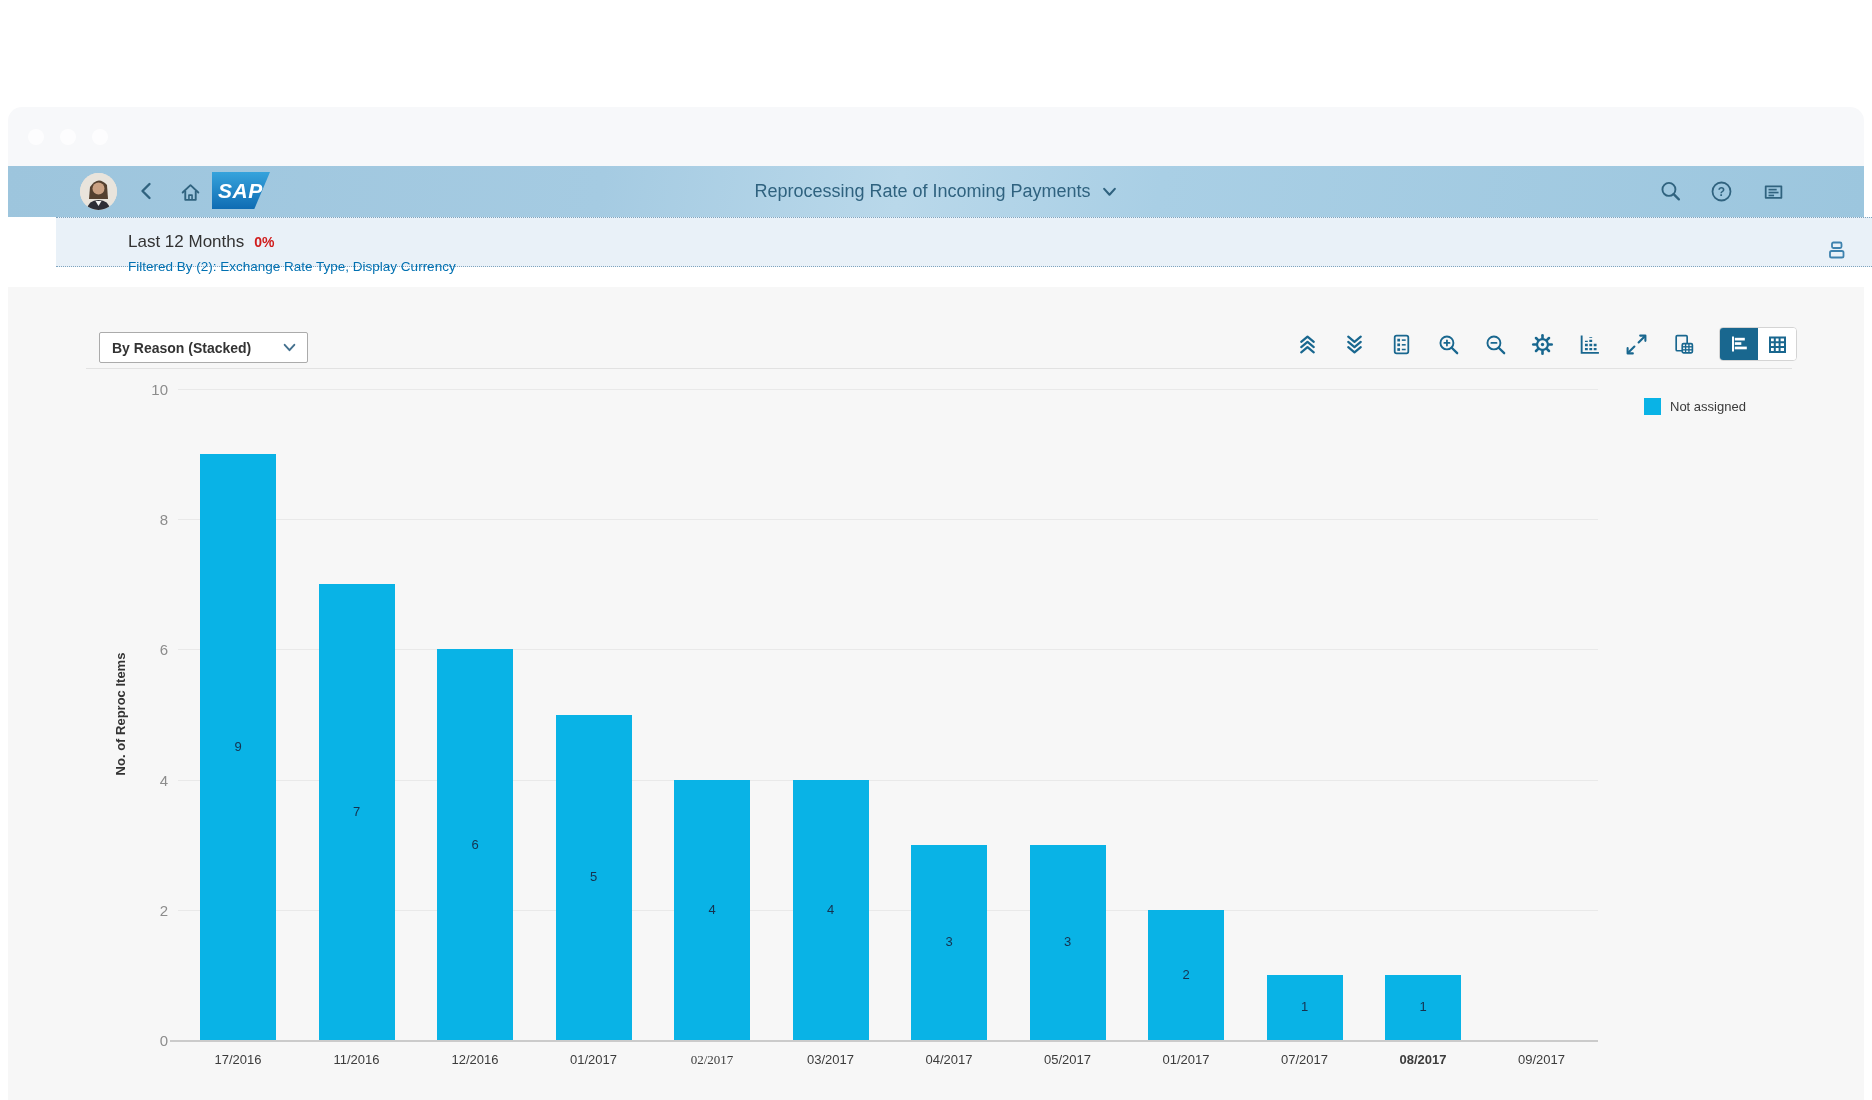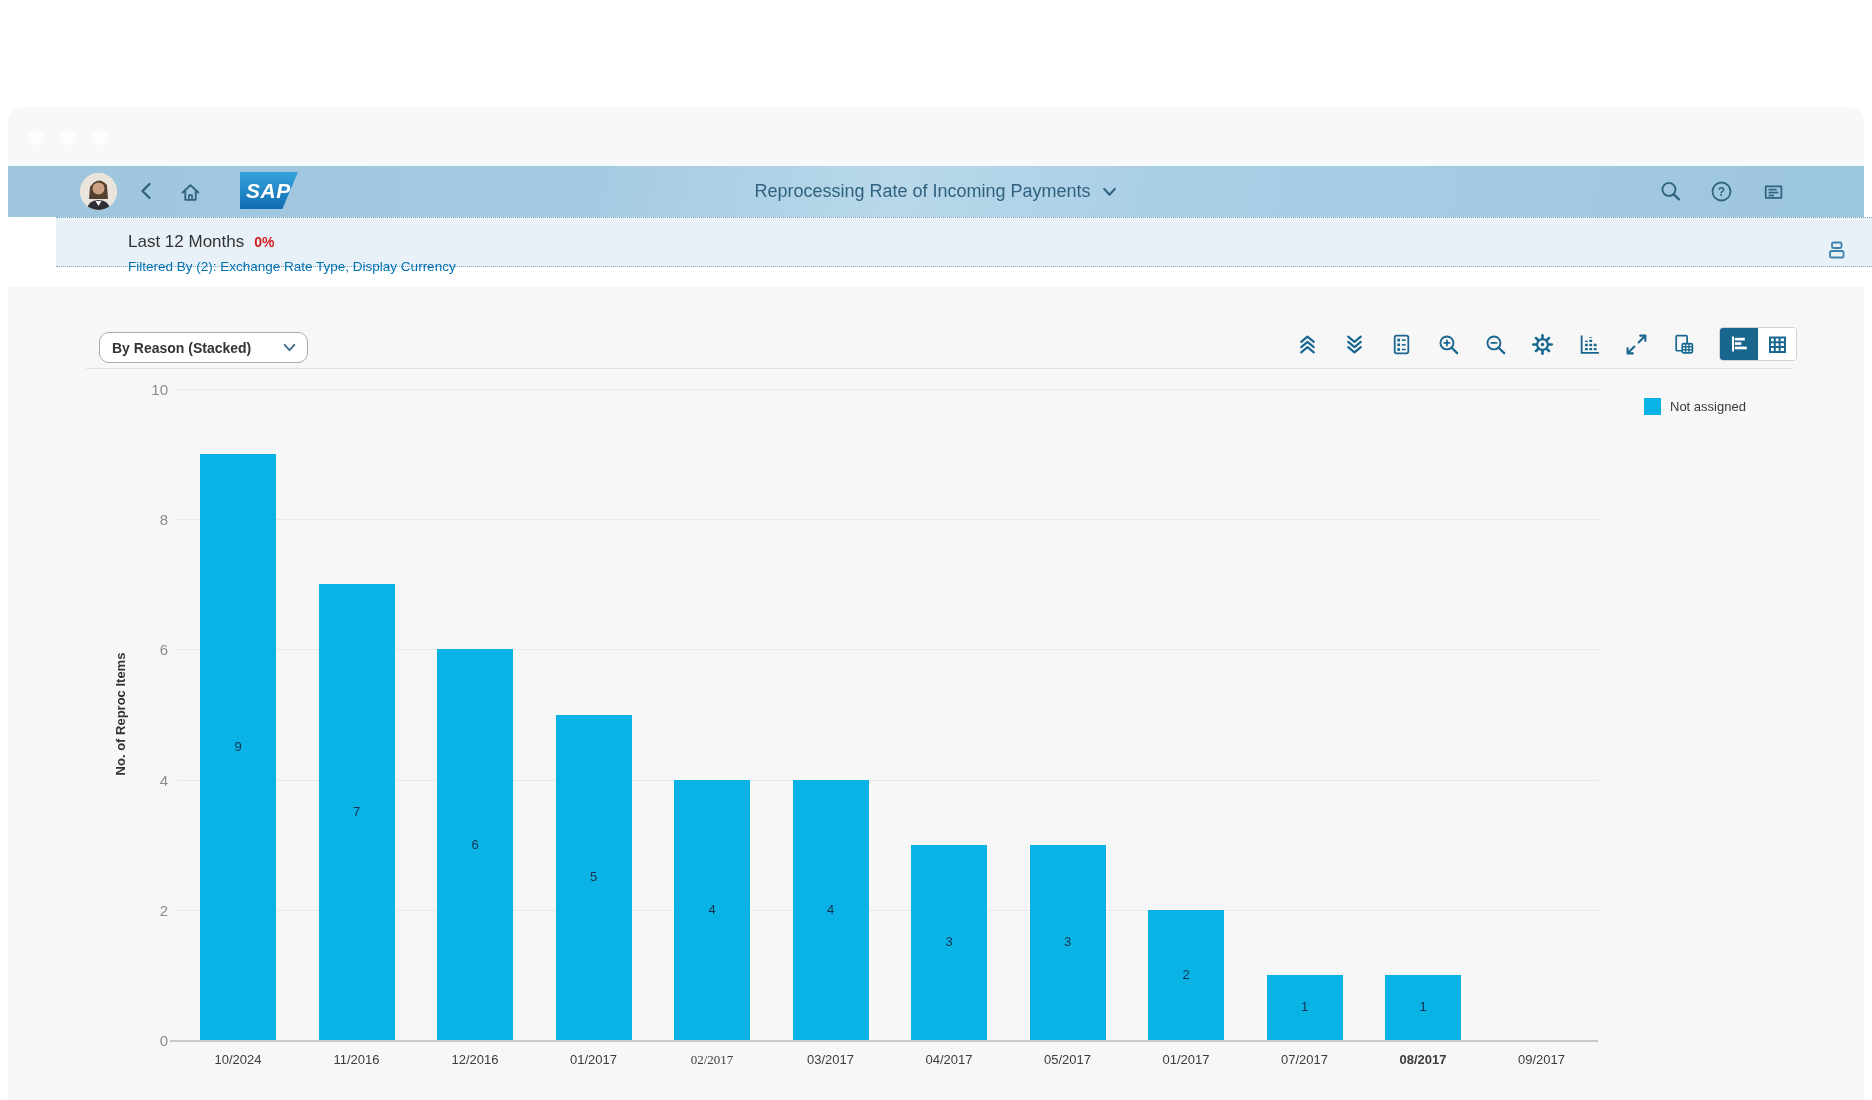--- a/index.html
+++ b/index.html
@@ -15,36 +15,36 @@
   .shell-header{position:absolute;left:8px;top:166px;width:1856px;height:51px;
     background:linear-gradient(100deg,#9dc5dd 0%,#a5cbe2 32%,#b9d8ea 48%,#a9cfe5 62%,#9cc6de 100%);}
   .shell-header .title-wrap{position:absolute;left:0;top:0;width:100%;height:100%;display:flex;align-items:center;justify-content:center;gap:10px;color:#2f627f;font-size:18px;cursor:pointer;}
   .icon-btn{display:inline-flex;align-items:center;justify-content:center;cursor:pointer;background:none;border:none;padding:0;}
   .avatar{position:absolute;left:72px;top:7px;width:37px;height:37px;border-radius:50%;overflow:hidden;background:#e7e2da;cursor:pointer;}
   .back-btn{position:absolute;left:124px;top:10px;width:30px;height:30px;}
   .home-btn{position:absolute;left:167px;top:11px;width:30px;height:30px;}
   .sap-logo{position:absolute;left:204px;top:6px;width:58px;height:37px;
     background:linear-gradient(180deg,#36a3dc 0%,#0f6cb3 100%);
     clip-path:polygon(0 0,100% 0,73% 100%,0 100%);
-    display:flex;align-items:center;color:#fff;font-weight:bold;font-style:italic;font-size:21px;padding-left:6px;letter-spacing:.5px;margin-left:28px;}
+    display:flex;align-items:center;color:#fff;font-weight:bold;font-style:italic;font-size:21px;padding-left:6px;letter-spacing:.5px;}
   .hdr-right{position:absolute;right:80px;top:0;height:100%;display:flex;align-items:center;gap:28px;}
 
   
   .subheader{position:absolute;left:8px;top:217px;width:1856px;height:50px;background:#e9f1f8;
     border-top:1px dotted #7fa4bf;border-bottom:1px dotted #7fa4bf;margin-left:48px;}
   .sh-period{position:absolute;left:72px;top:14px;font-size:17px;color:#333333;display:flex;align-items:baseline;gap:10px;}
   .sh-kpi{font-size:14px;font-weight:bold;}
   .sh-filter{position:absolute;left:72px;top:41px;font-size:13.5px;cursor:pointer;}
   .sh-toggle{position:absolute;right:62px;top:18px;width:28px;height:28px;}
 
   
   .content-bg{position:absolute;left:8px;top:287px;width:1856px;height:813px;background:#f7f7f7;}
 
   
-  .vhs-select{position:absolute;left:99px;top:332px;width:209px;height:31px;background:#fff;border:1px solid #ababab;border-radius:10px;display:flex;align-items:center;justify-content:space-between;padding:0 10px 0 12px;cursor:pointer;}
+  .vhs-select{position:absolute;left:99px;top:332px;width:209px;height:31px;background:#fff;border:1px solid #ababab;border-radius:2px;display:flex;align-items:center;justify-content:space-between;padding:0 10px 0 12px;cursor:pointer;}
   .vhs-select .lbl{font-size:14px;font-weight:600;color:#333;}
   .toolbar-icons{position:absolute;top:327px;left:1290px;display:flex;align-items:center;gap:13px;}
   .tb-btn{width:34px;height:34px;display:flex;align-items:center;justify-content:center;cursor:pointer;border:none;background:none;padding:0;}
   .seg{display:flex;border:1px solid #d4d4d4;border-radius:4px;background:#fff;overflow:hidden;margin-left:6px;}
   .seg-btn{width:38px;height:32px;display:flex;align-items:center;justify-content:center;cursor:pointer;border:none;background:#fff;padding:0;}
   .seg-btn.selected{background:#19678f;}
   .toolbar-divider{position:absolute;left:86px;top:368px;width:1706px;height:1px;background:#e2e2e2;}
 
   
   .chart-layer{position:absolute;left:0;top:0;width:1872px;height:1100px;pointer-events:none;}
@@ -274,21 +274,21 @@
       <div class="gridline" style="left: 178px; width: 1420px; top: 389px;"></div>
       <div class="axis-line" style="left: 170px; width: 1428px; top: 1040px;"></div>
       <div class="ytick" style="left: 98px; width: 70px; top: 1032px;">0</div>
       <div class="ytick" style="left: 98px; width: 70px; top: 901.8px;">2</div>
       <div class="ytick" style="left: 98px; width: 70px; top: 771.6px;">4</div>
       <div class="ytick" style="left: 98px; width: 70px; top: 641.4px;">6</div>
       <div class="ytick" style="left: 98px; width: 70px; top: 511.2px;">8</div>
       <div class="ytick" style="left: 98px; width: 70px; top: 381px;">10</div>
       <div class="bar hit" style="left: 200px; width: 76px; top: 454.1px; height: 585.9px; background: rgb(9, 179, 230);"></div>
       <div class="bar-label" style="left: 200px; width: 76px; top: 739.05px;">9</div>
-      <div class="xlabel" style="left: 179px; top: 1052px;">10/2024</div>
+      <div class="xlabel" style="left: 179px; top: 1052px;">17/2016</div>
       <div class="bar hit" style="left: 318.5px; width: 76px; top: 584.3px; height: 455.7px; background: rgb(9, 179, 230);"></div>
       <div class="bar-label" style="left: 318.5px; width: 76px; top: 804.15px;">7</div>
       <div class="xlabel" style="left: 297.5px; top: 1052px;">11/2016</div>
       <div class="bar hit" style="left: 437px; width: 76px; top: 649.4px; height: 390.6px; background: rgb(9, 179, 230);"></div>
       <div class="bar-label" style="left: 437px; width: 76px; top: 836.7px;">6</div>
       <div class="xlabel" style="left: 416px; top: 1052px;">12/2016</div>
       <div class="bar hit" style="left: 555.5px; width: 76px; top: 714.5px; height: 325.5px; background: rgb(9, 179, 230);"></div>
       <div class="bar-label" style="left: 555.5px; width: 76px; top: 869.25px;">5</div>
       <div class="xlabel" style="left: 534.5px; top: 1052px;">01/2017</div>
       <div class="bar hit" style="left: 674px; width: 76px; top: 779.6px; height: 260.4px; background: rgb(9, 179, 230);"></div>

